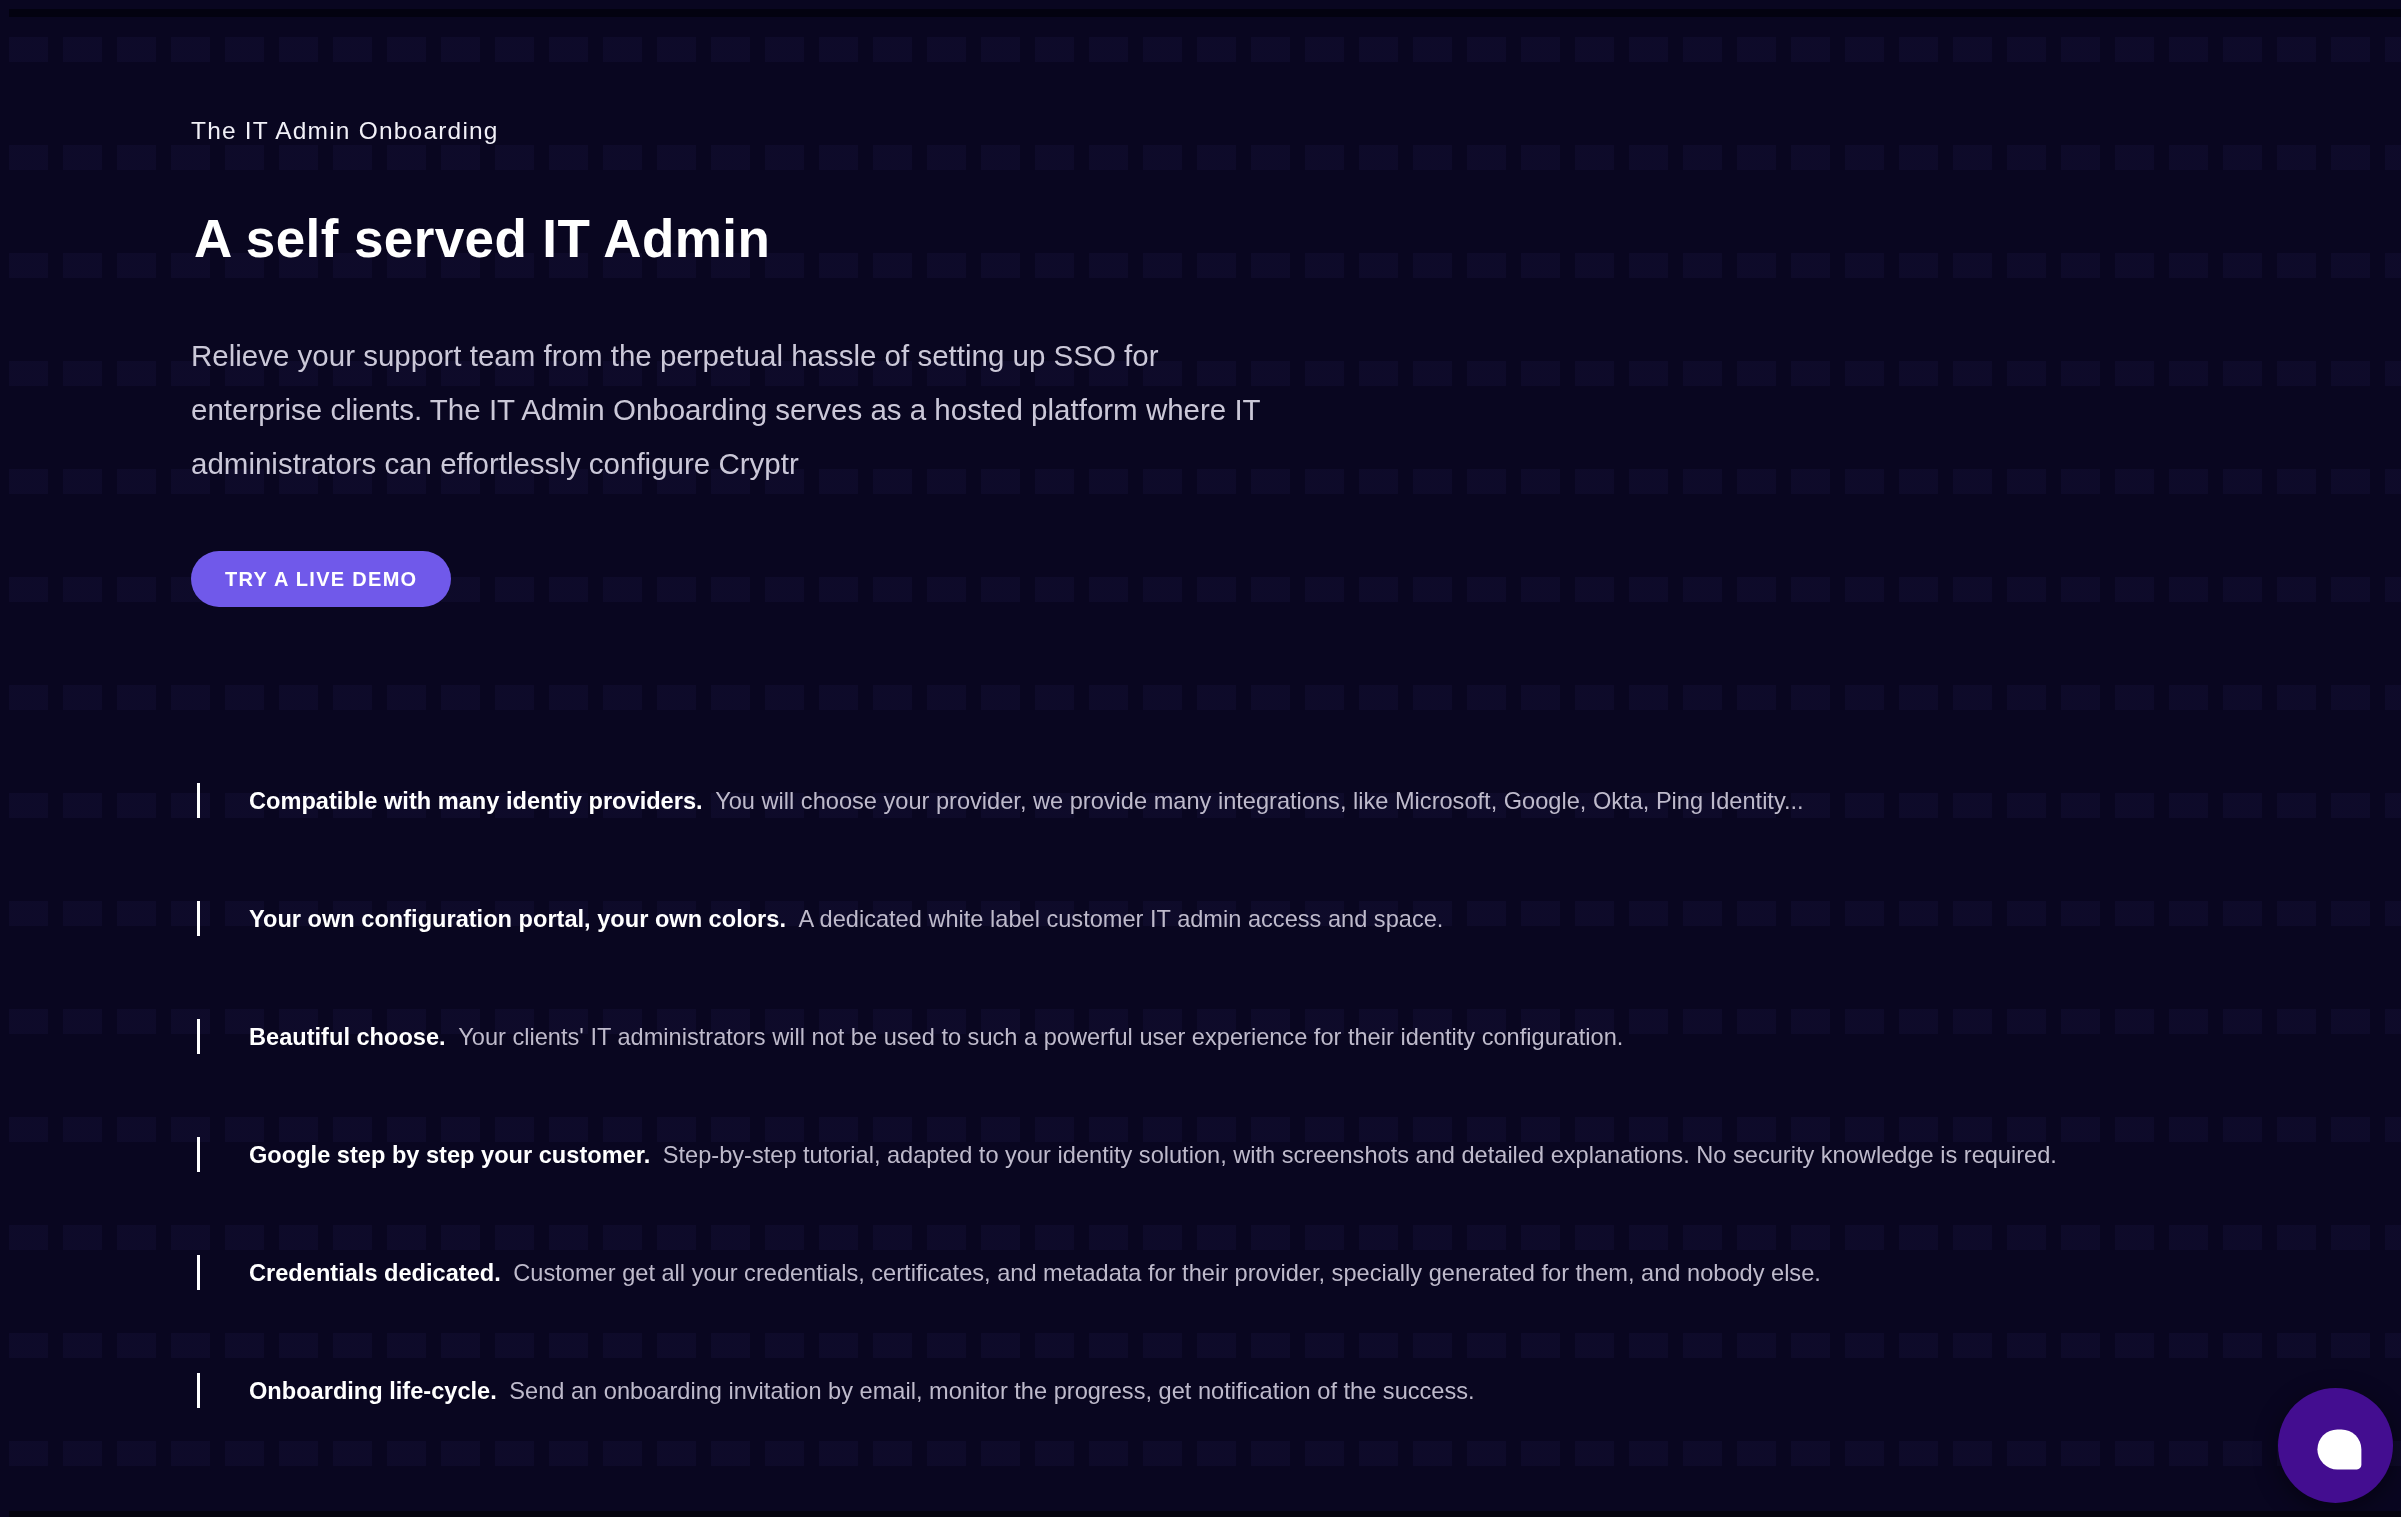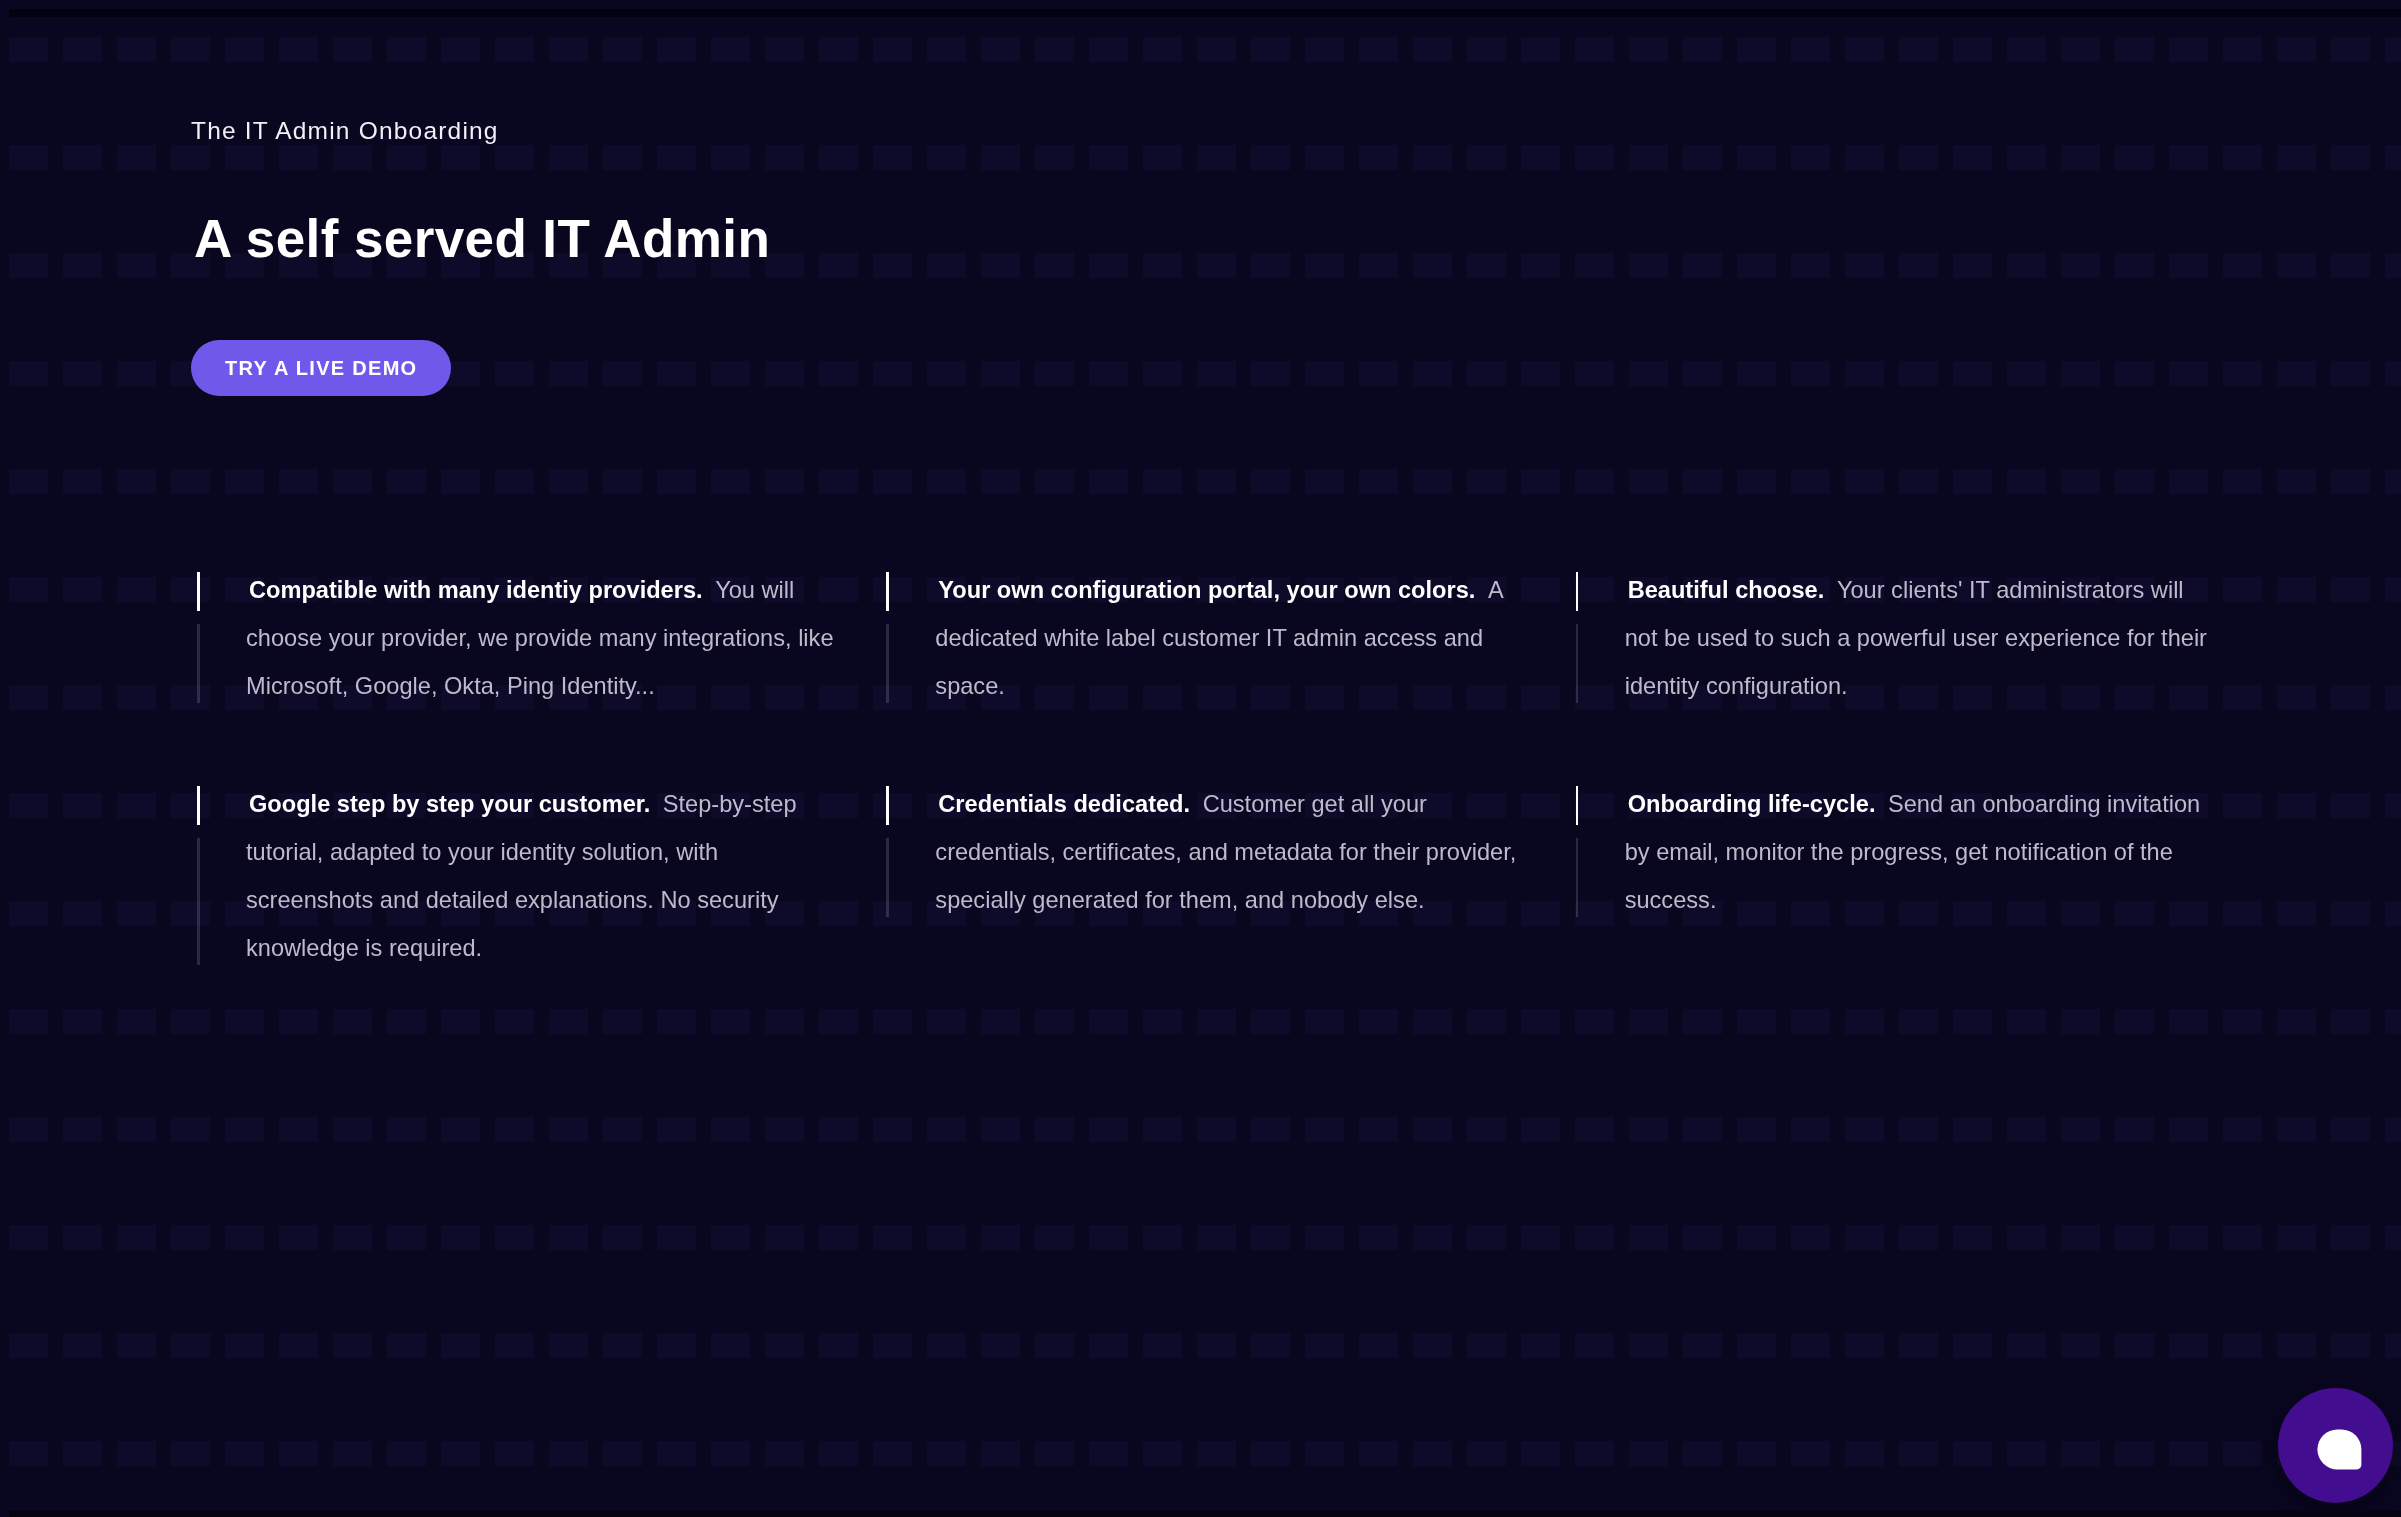--- a/index.html
+++ b/index.html
@@ -83,21 +83,21 @@
     font-family: "Liberation Sans", sans-serif;
     font-size: 20px;
     font-weight: 700;
     letter-spacing: 1.3px;
     cursor: pointer;
   }
 
   .features {
     margin-top: 164px;
     display: grid;
-    grid-template-columns: repeat(3, 1fr);
+    grid-template-columns: repeat(1, 1fr);
     column-gap: 37px;
     row-gap: 64px;
     align-items: start;
   }
 
   .feature {
     position: relative;
     padding-left: 52px;
     font-size: 23.6px;
     line-height: 48px;
@@ -153,20 +153,21 @@
 <div class="edge-strip-top"></div>
 
 <main class="content">
 
   <p class="eyebrow">The IT Admin Onboarding</p>
 
   <h1 class="title">
       <span class="line">A self served IT Admin</span>
     </h1>
 
+  <p class="description">Relieve your support team from the perpetual hassle of setting up SSO for enterprise clients. The IT Admin Onboarding serves as a hosted platform where IT administrators can effortlessly configure Cryptr</p>
 
   <button class="cta-button">TRY A LIVE DEMO</button>
 
   <section class="features">
 
     <div class="feature">
       <span class="accent-bar"></span>
       <span class="ft-title">Compatible with many identiy providers.</span>
       <span class="ft-body">You will choose your provider, we provide many integrations, like Microsoft, Google, Okta, Ping Identity...</span>
     </div>

